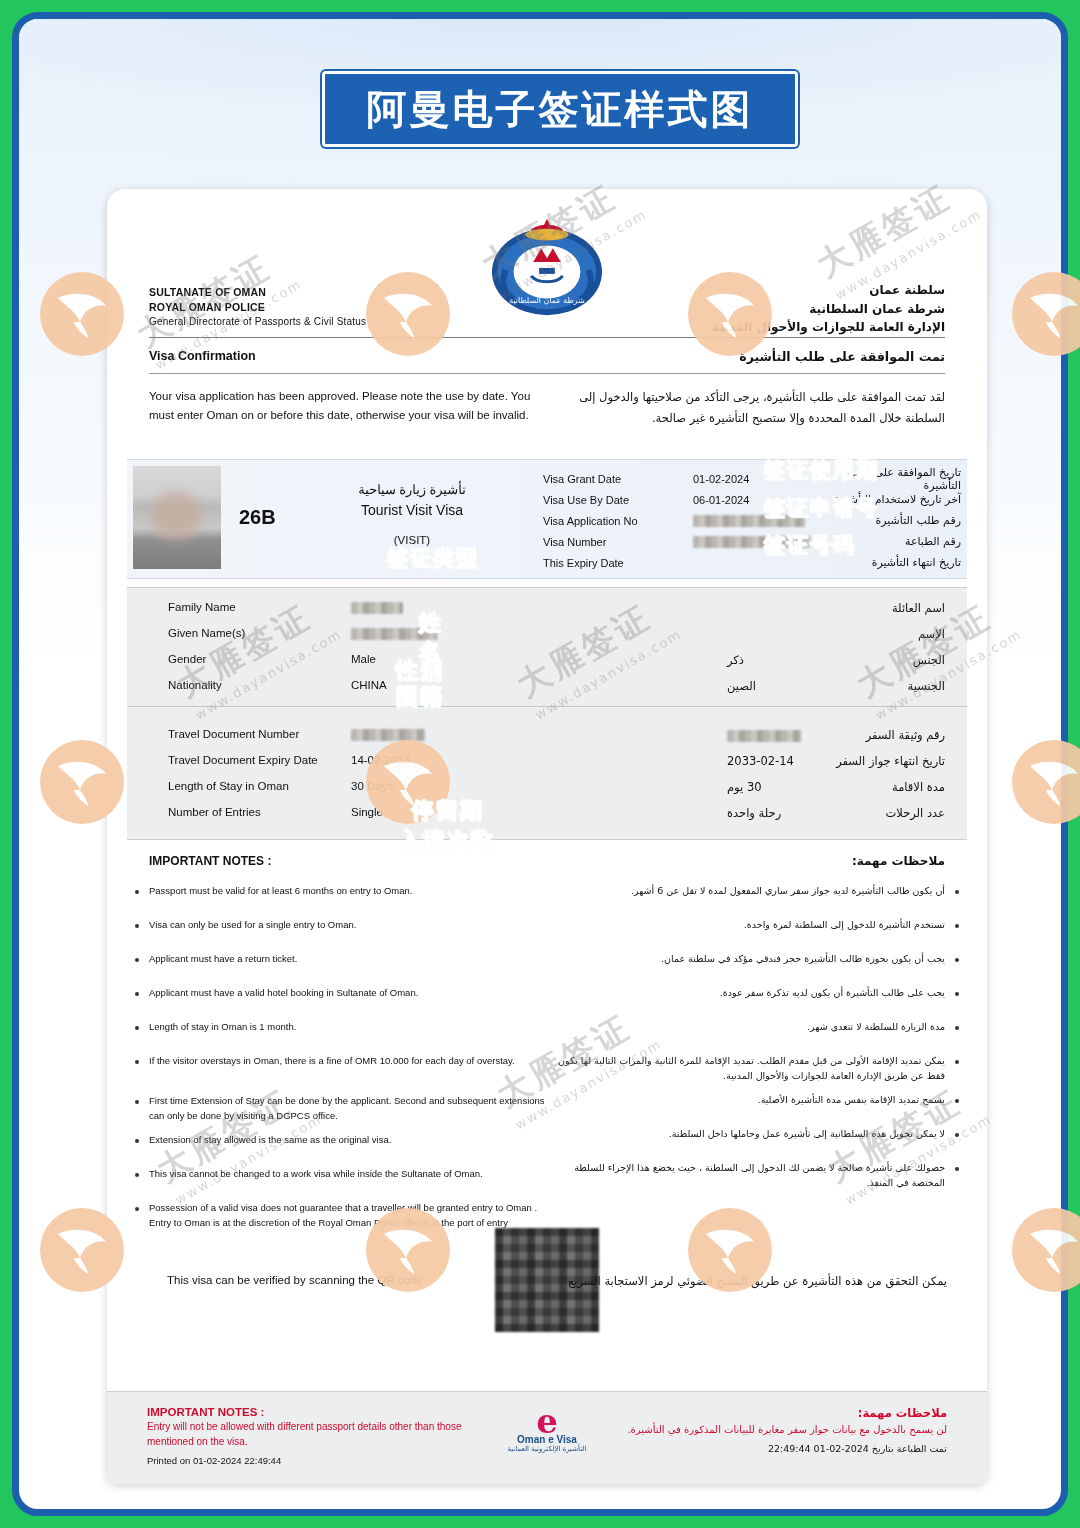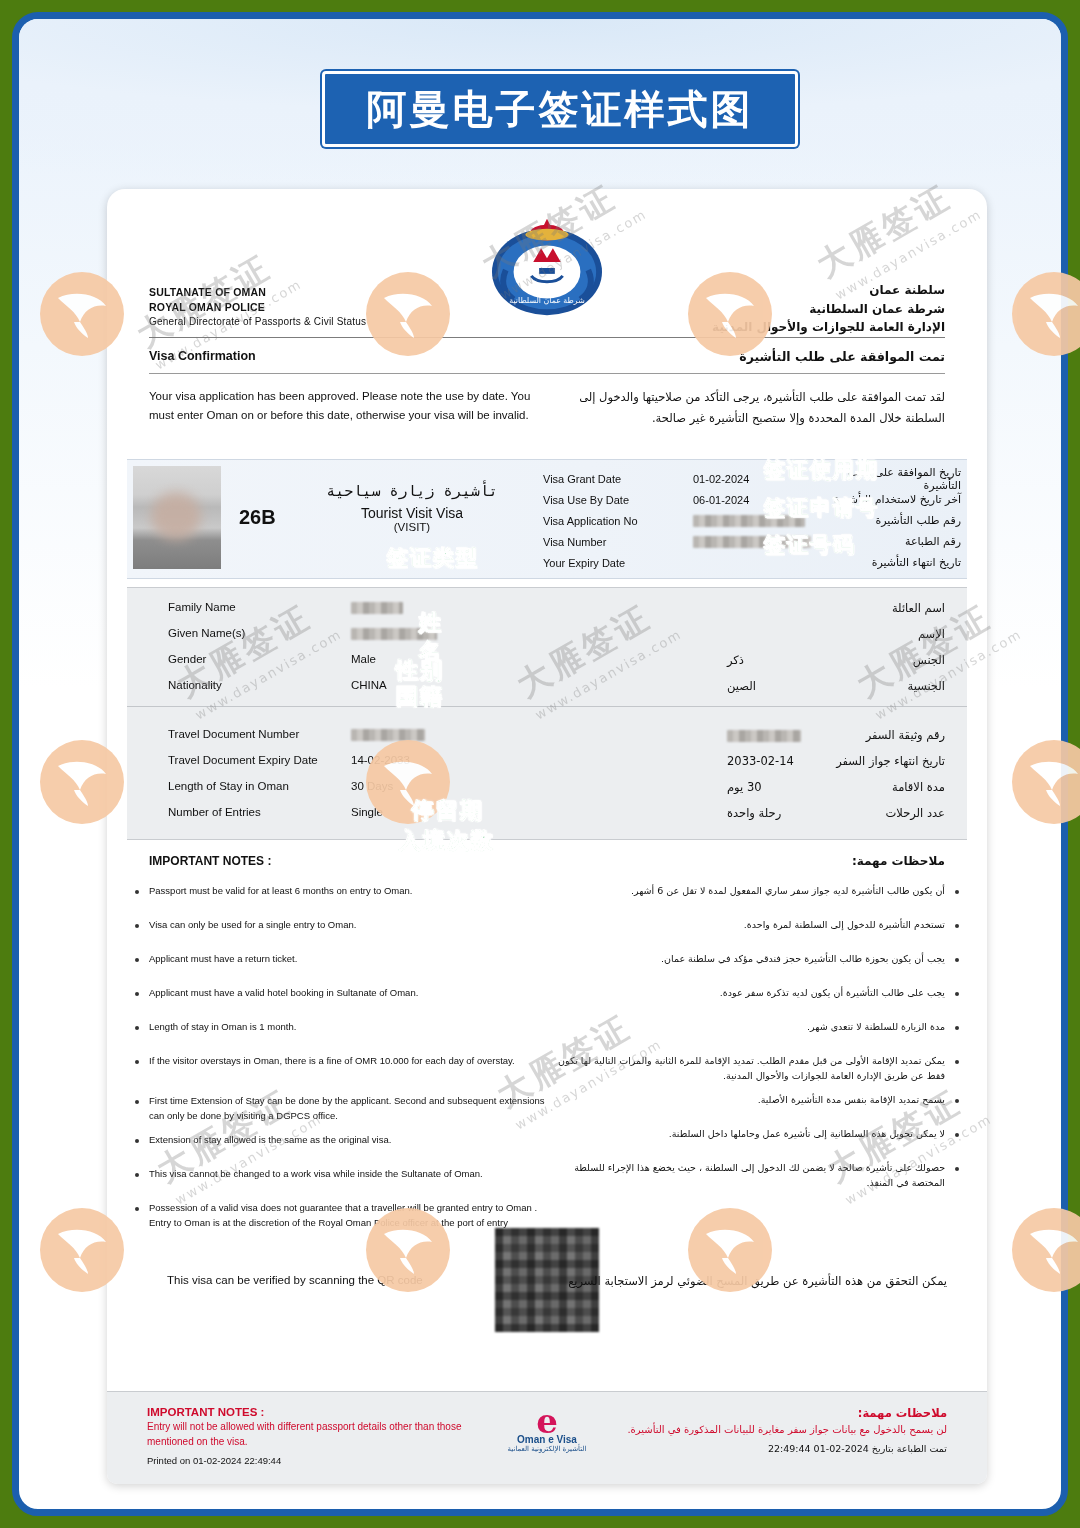--- a/index.html
+++ b/index.html
@@ -4,21 +4,21 @@
 <style>
   html,body{margin:0;padding:0;}
   body{
     width:1080px;height:1528px;position:relative;overflow:hidden;
     font-family:"Liberation Sans",sans-serif;
     background:#ffffff;
   }
   
   .frame{
     position:absolute;left:0;top:0;width:1080px;height:1528px;
-    background:#4d7c0f;
+    background:#22c55e;
     box-sizing:border-box;
   }
   .frame-inner{
     position:absolute;left:12px;top:12px;width:1056px;height:1504px;
     border:7px solid #1c5fae;border-radius:26px;box-sizing:border-box;
     background:linear-gradient(180deg,#e8f1fb 0%,#f3f8fd 22%,#ffffff 45%,#ffffff 100%);
     overflow:hidden;
   }
   .frame-inner:after{
     content:"";position:absolute;left:0;top:0;width:100%;height:170px;
@@ -76,23 +76,23 @@
     background:
       linear-gradient(180deg,#d8d8d8 0%,#cfcfcf 28%,#b9b9b9 40%,#c9c9c9 60%,#8e8e8e 72%,#7d7d7d 100%);
     filter:blur(0.6px);
   }
   .photo:after{
     content:"";position:absolute;left:18px;top:26px;width:50px;height:48px;border-radius:50%;
     background:#c6ada0;filter:blur(6px);opacity:.85;
   }
   .visa-code{position:absolute;left:112px;top:46px;font-size:20px;font-weight:bold;color:#111;}
   .visa-type{position:absolute;left:160px;top:22px;width:250px;text-align:center;}
-  .visa-type .ar{font-size:15px;direction:rtl;font-family:Liberation Mono, monospace;color:#111;}
+  .visa-type .ar{font-size:13px;direction:rtl;font-family:Liberation Serif, serif;color:#111;}
   .visa-type .en{font-size:14px;color:#111;margin-top:4px;}
-  .visa-type .en2{font-size:11.5px;color:#111;margin-top:0;}
+  .visa-type .en2{font-size:11.5px;color:#111;margin-top:16px;}
 
   .grant-table{position:absolute;left:416px;top:8px;right:6px;}
   .grant-row{display:flex;align-items:center;height:21px;font-size:11px;color:#111;}
   .grant-row .lbl{width:150px;}
   .grant-row .val{width:130px;}
   .grant-row .ar{flex:1;text-align:right;direction:rtl;font-family:"DejaVu Sans","Liberation Sans",sans-serif;font-size:11px;}
   .redact{display:inline-block;height:12px;background:
       repeating-linear-gradient(90deg,#b9b6b2 0 6px,#cbc8c4 6px 12px,#a9a6a2 12px 18px);
     filter:blur(1.1px);vertical-align:middle;border-radius:1px;}
 
@@ -257,21 +257,21 @@
             <div class="lbl">Visa Application No</div>
             <div class="val"><span class="redact" style="width:112px"></span></div>
             <div class="ar">رقم طلب التأشيرة</div>
           </div>
           <div class="grant-row">
             <div class="lbl">Visa Number</div>
             <div class="val"><span class="redact" style="width:118px"></span></div>
             <div class="ar">رقم الطباعة</div>
           </div>
           <div class="grant-row">
-            <div class="lbl">Your Expiry Date</div>
+            <div class="lbl">This Expiry Date</div>
             <div class="val"></div>
             <div class="ar">تاريخ انتهاء التأشيرة</div>
           </div>
         </div>
       </div>
 
       <div class="details">
         <div class="d-row">
           <div class="lbl">Family Name</div>
           <div class="val"><span class="redact" style="width:52px"></span></div>

